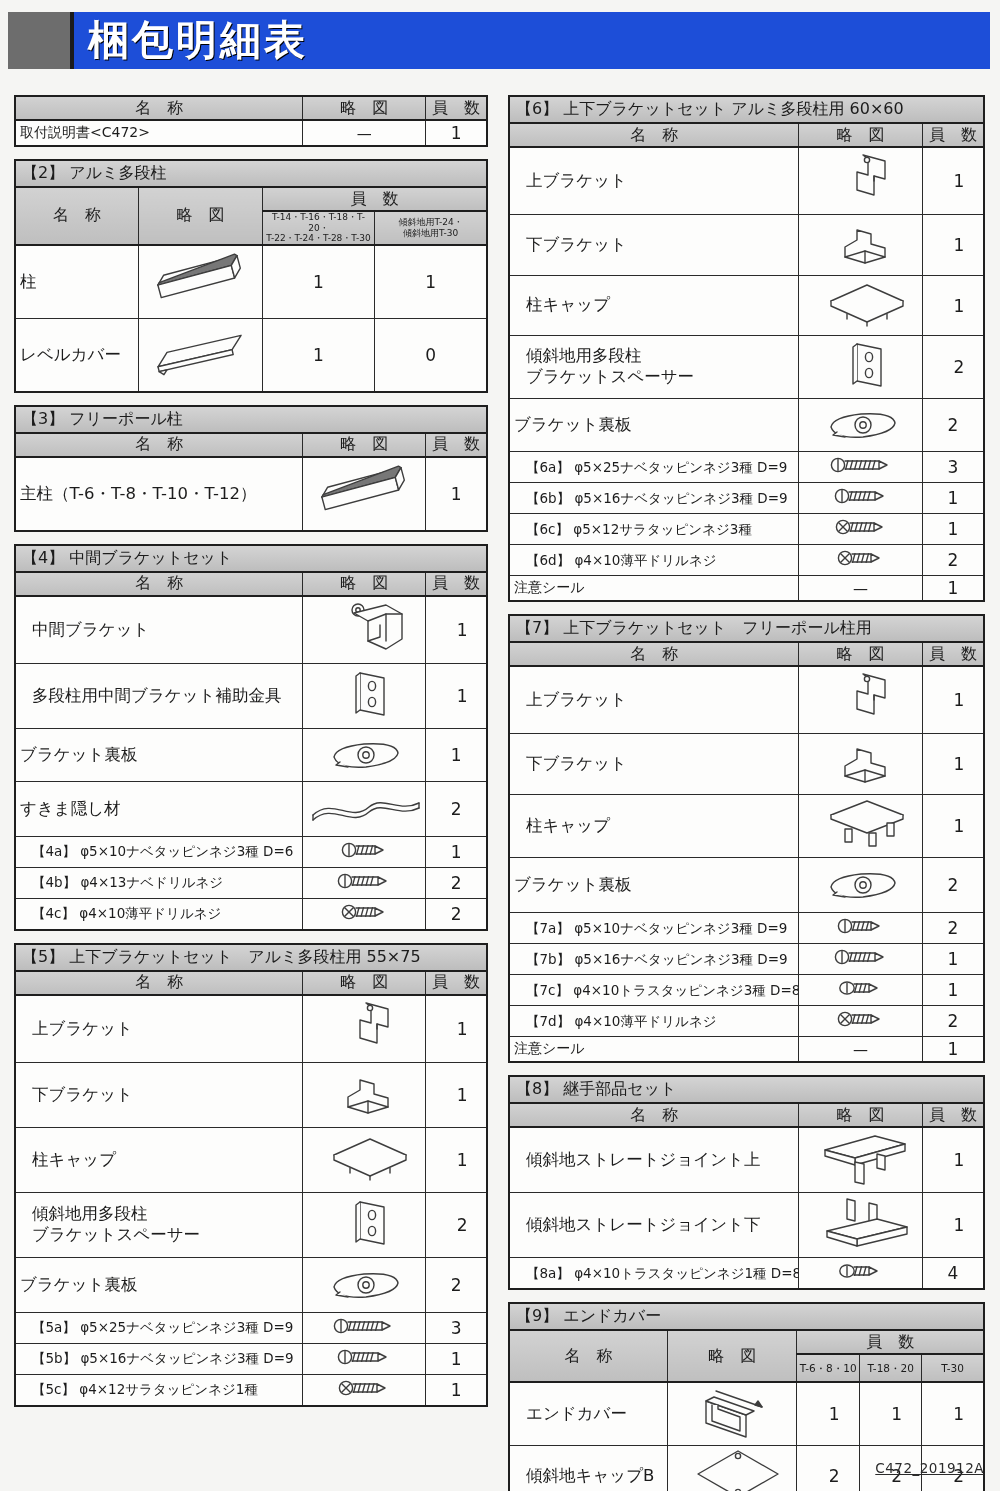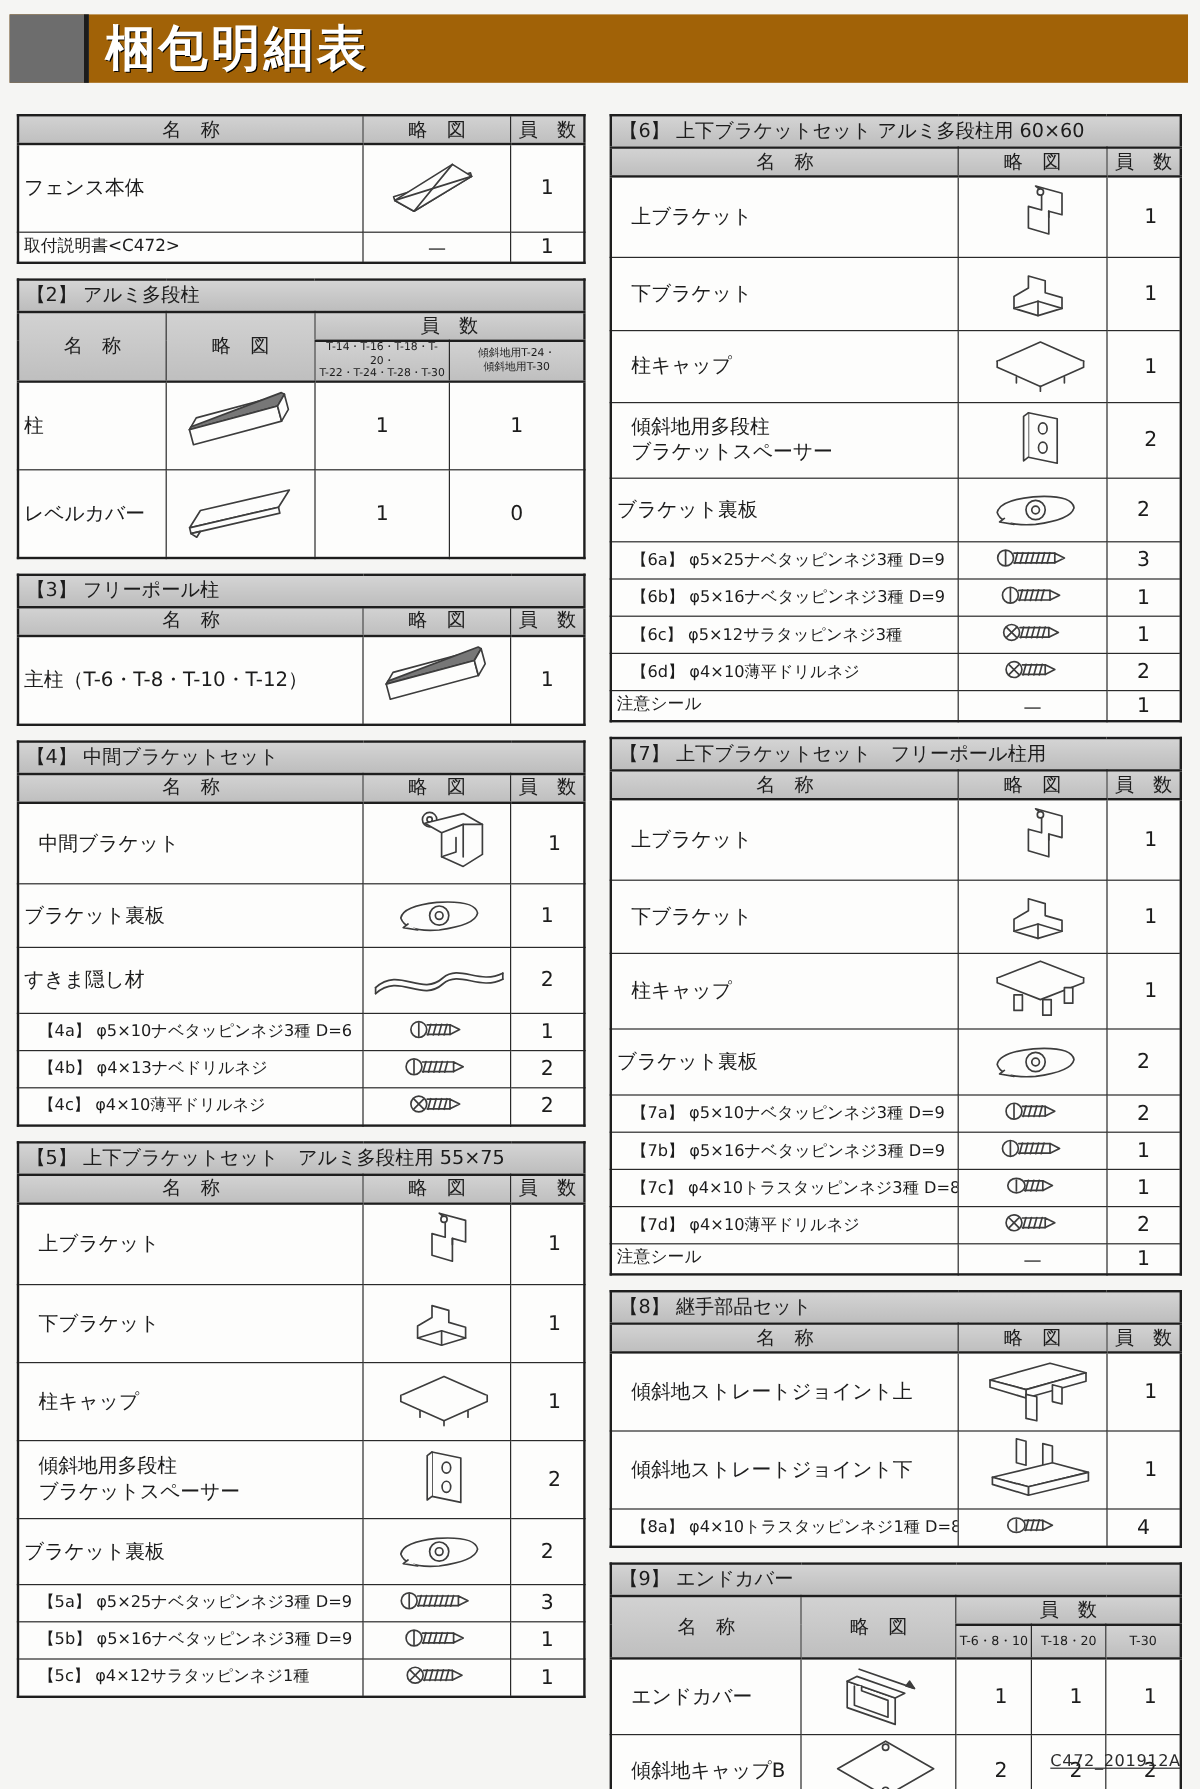--- a/index.html
+++ b/index.html
@@ -7,21 +7,21 @@
     width:1000px;height:1491px;
     background:#f5f5f3;
     font-family:"DejaVu Sans","Liberation Sans",sans-serif;
     color:#1c1c1c;
     position:relative;
     overflow:hidden;
   }
   
   .titlebar{
     position:absolute;left:8px;top:12px;width:982px;height:57px;
-    background:#a16207;display:flex;align-items:center;
+    background:#1d4ed8;display:flex;align-items:center;
   }
   .titlebar .tab{
     width:62px;height:57px;background:#6d6d6d;flex:0 0 auto;
     border-right:4px solid #1b1b1b;
   }
   .titlebar .title-text{
     color:#ffffff;font-weight:bold;font-size:41px;letter-spacing:3px;
     padding-left:14px;line-height:1;text-shadow:1px 1px 0 #000;
     white-space:nowrap;
   }
@@ -96,30 +96,20 @@
         <col style="width: 61%;">
         <col style="width: 26%;">
         <col style="width: 13%;">
       </colgroup>
       <tbody>
         <tr class="colhead">
           <td>名　称</td>
           <td>略　図</td>
           <td>員　数</td>
         </tr>
-        <tr class="r-part2">
-          <td class="c-name">フェンス本体</td>
-          <td class="c-sketch"><span class="icon-wrap"><svg width="100" height="58" viewBox="0 0 100 58">
-     <polygon points="14,38 15,41 31,50 79,21 78,18"></polygon>
-     <polygon points="15,41 63,11 79,21 31,50"></polygon>
-     <line x1="15" y1="41" x2="79" y2="21"></line>
-                <line x1="63" y1="11" x2="31" y2="50"></line>
-              </svg></span></td>
-          <td class="c-qty">1</td>
-        </tr>
         <tr class="r-note">
           <td class="c-name">取付説明書&lt;C472&gt;</td>
           <td class="c-sketch"><span class="dash-glyph">—</span></td>
           <td class="c-qty">1</td>
         </tr>
       </tbody>
     </table>
     <table class="pktable">
       <colgroup>
         <col style="width: 26.2%;">
@@ -218,20 +208,30 @@
           <td class="c-sketch"><span class="icon-wrap"><svg width="96" height="62" viewBox="0 0 96 62">
      <circle cx="36" cy="13" r="6"></circle>
                 <circle cx="36" cy="13" r="2.2"></circle>
      <polygon points="32,16 64,8 80,17 80,42 64,52 46,44 46,24"></polygon>
      <polyline points="46,24 64,17 80,17"></polyline>
                 <line x1="64" y1="17" x2="64" y2="44"></line>
      <polyline points="46,44 58,40 58,28"></polyline>
               </svg></span></td>
           <td class="c-qty">1</td>
         </tr>
+        <tr class="r-part">
+          <td class="c-name">多段柱用中間ブラケット補助金具</td>
+          <td class="c-sketch"><span class="icon-wrap"><svg width="96" height="58" viewBox="0 0 96 58">
+     <polygon points="38,8 62,13 62,50 38,45"></polygon>
+     <polyline points="38,8 34,11 34,48 38,45"></polyline>
+     <ellipse cx="50" cy="21" rx="3.6" ry="4.6"></ellipse>
+                <ellipse cx="50" cy="37" rx="3.6" ry="4.6"></ellipse>
+              </svg></span></td>
+          <td class="c-qty">1</td>
+        </tr>
         <tr class="r-plate">
           <td class="c-name">ブラケット裏板</td>
           <td class="c-sketch"><span class="icon-wrap"><svg width="100" height="48" viewBox="0 0 100 48">
      <path d="M20,28 Q22,18 50,15 Q82,13 84,24 Q82,34 52,38 Q24,40 20,28 Z"></path>
      <circle cx="52" cy="26" r="8"></circle>
                 <circle cx="52" cy="26" r="3.2"></circle>
      <polyline points="26,33 22,36 34,38"></polyline>
               </svg></span></td>
           <td class="c-qty">1</td>
         </tr>

